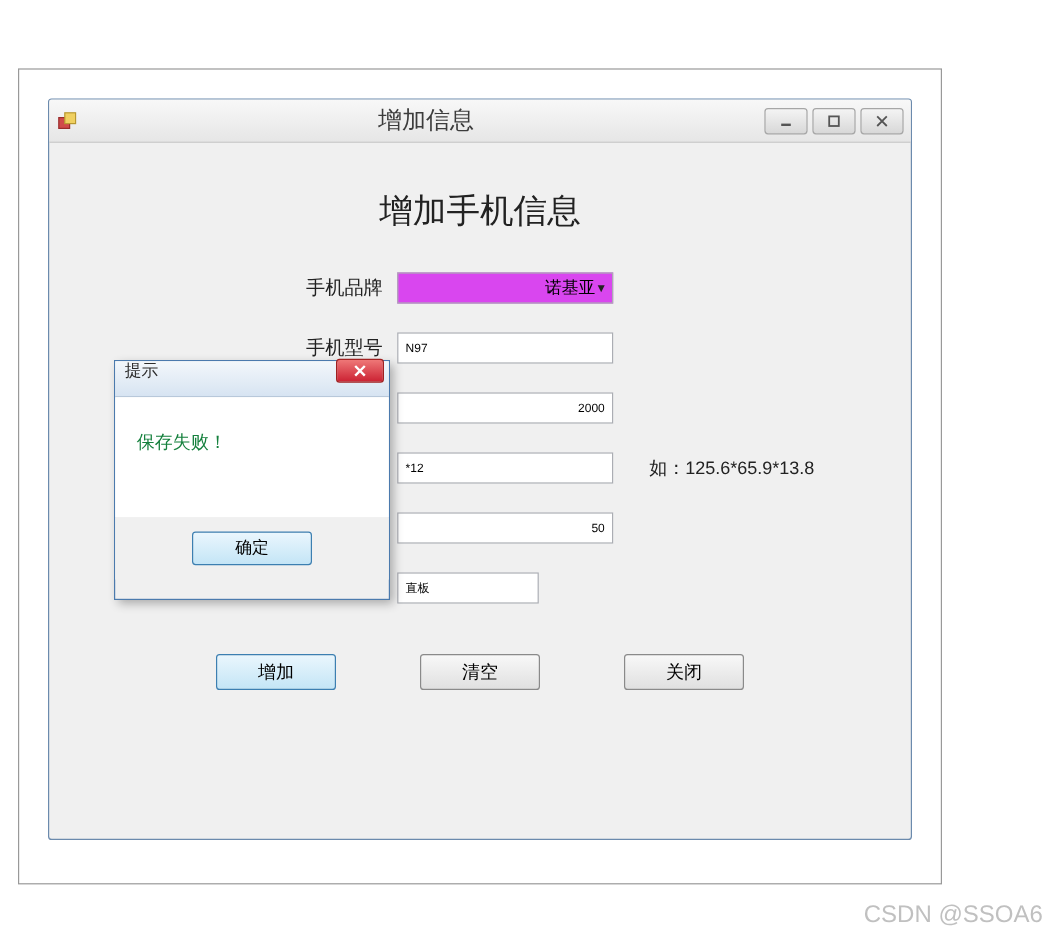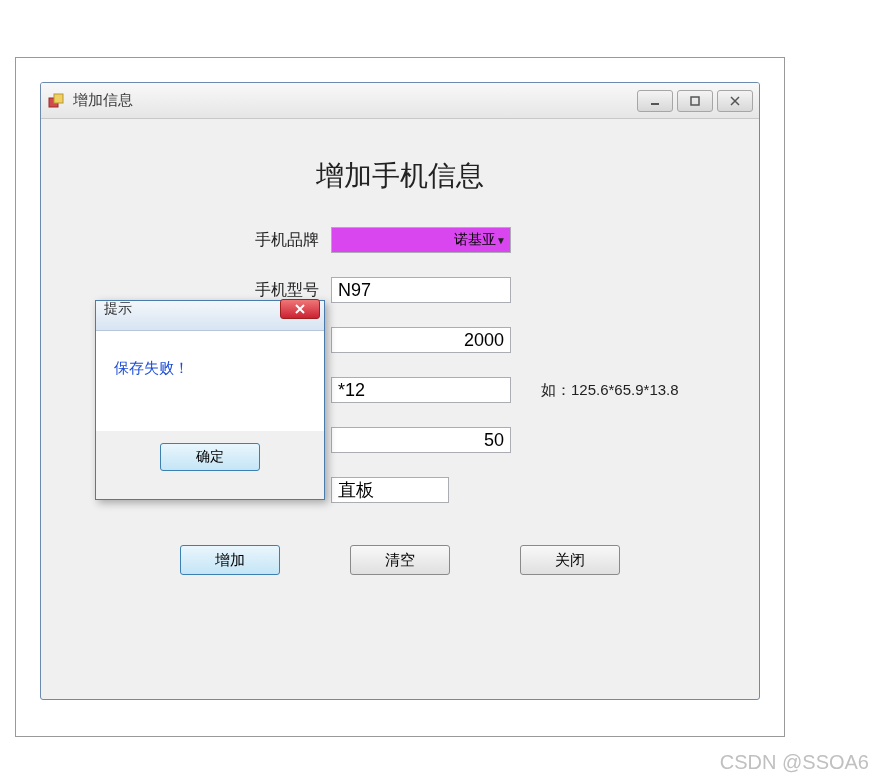--- a/index.html
+++ b/index.html
@@ -41,23 +41,24 @@
     .app-icon {
       width: 18px;
       height: 18px;
       margin-right: 8px;
       display: flex;
       align-items: center;
       justify-content: center;
     }
     .app-icon svg { display: block; }
     .title-text {
-      font-size: 15px;
+      font-size: 20px;
       color: #3c3c3c;
       flex: 1;
+      text-align: center;
     }
     .win-controls {
       display: flex;
       gap: 4px;
     }
     .win-btn {
       width: 36px;
       height: 22px;
       border: 1px solid #a6a6a6;
       background: linear-gradient(to bottom, #f4f4f4, #d8d8d8);
@@ -94,21 +95,21 @@
       font-size: 16px;
       padding-right: 12px;
       color: #222;
     }
     .form-input {
       width: 180px;
       height: 26px;
       border: 1px solid #abadb3;
       background: #fff;
       padding: 2px 6px;
-      font-size: 18px;
+      font-size: 10px;
       font-family: inherit;
     }
     .form-input.right { text-align: right; }
     .form-select {
       width: 180px;
       height: 26px;
       border: 1px solid #abadb3;
       background: #d946ef;
       padding: 2px 4px;
       font-size: 14px;
@@ -181,21 +182,21 @@
       border-radius: 3px;
       display: flex;
       align-items: center;
       justify-content: center;
       cursor: pointer;
     }
     .close-btn svg { display: block; }
     .modal-body {
       padding: 28px 18px 20px 18px;
       font-size: 15px;
-      color: #1d4ed8;
+      color: #15803d;
       background: #fff;
       height: 100px;
     }
     .modal-footer {
       display: flex;
       justify-content: center;
       padding: 12px;
       background: #f0f0f0;
     }
     .modal-btn {

